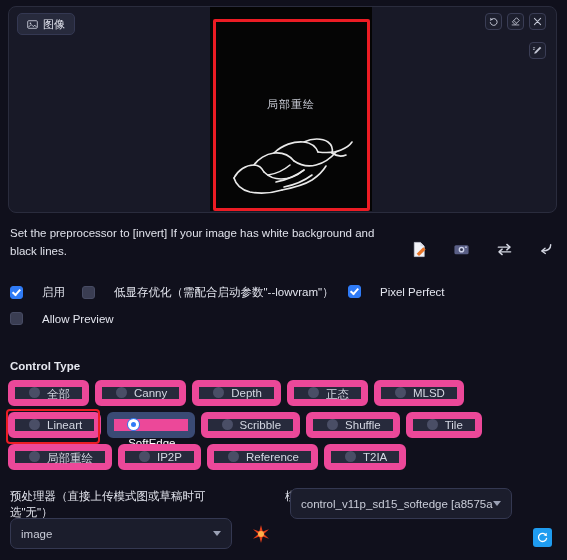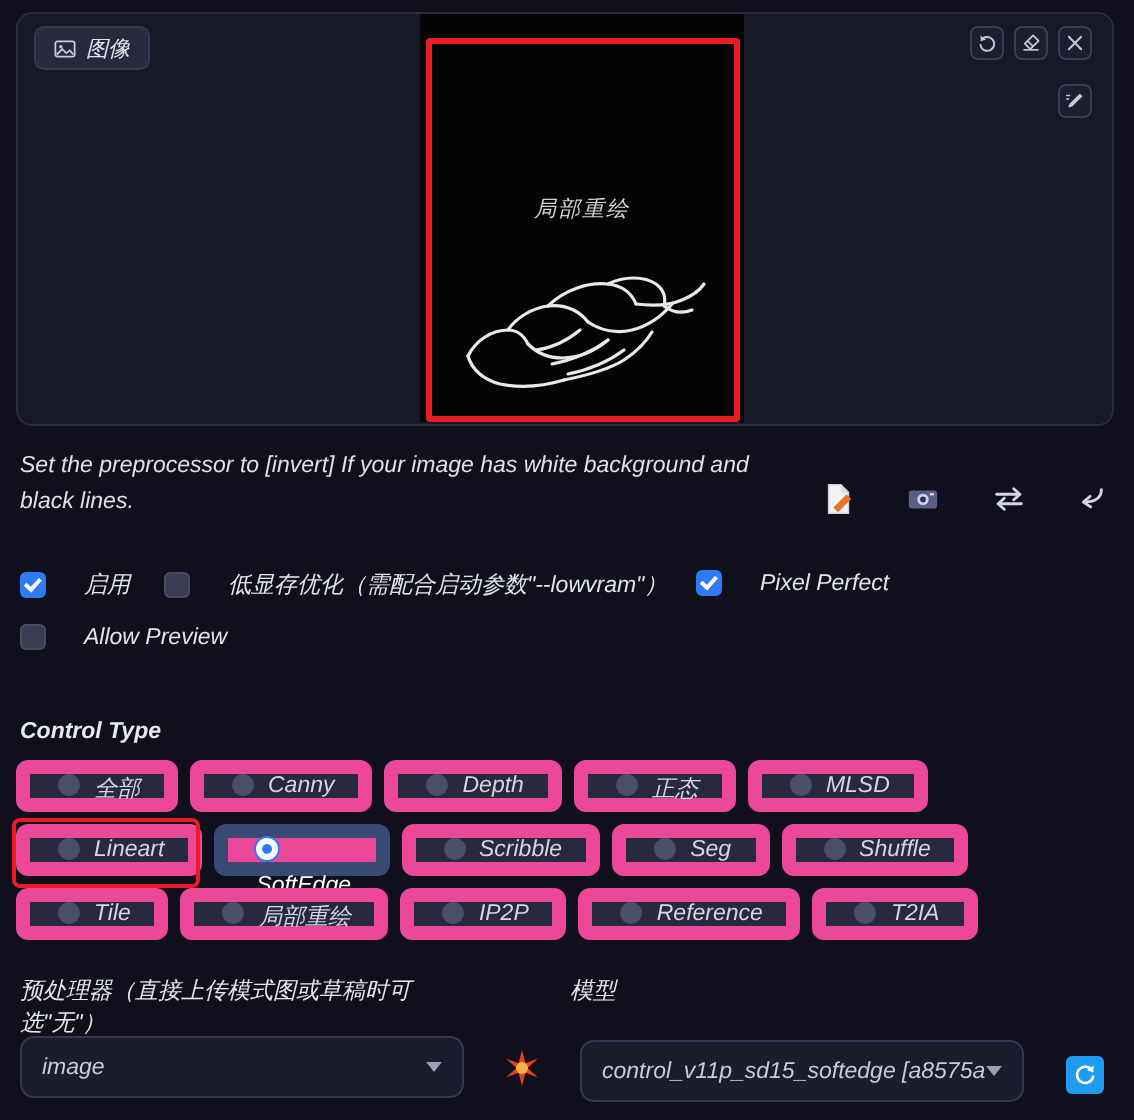--- a/index.html
+++ b/index.html
@@ -3,21 +3,21 @@
 <meta charset="utf-8">
 <style>
   * { box-sizing: border-box; margin: 0; padding: 0; }
   html, body {
     width: 567px; height: 560px;
     background: #10101c;
     font-family: "Liberation Sans", sans-serif;
     color: #d7d9e3;
     overflow: hidden;
   }
-  .root { position: relative; width: 567px; height: 393px; font-style: italic; }
+  .root { position: relative; width: 567px; height: 393px; }
 
   
   .image-panel {
     position: absolute; left: 8px; top: 6px;
     width: 549px; height: 207px;
     border: 1px solid #2a2c3d;
     border-radius: 8px;
     background: #181927;
   }
   .tab-strip {
@@ -334,24 +334,20 @@
     <div class="ctbtn sel">
       <span class="radio"></span>
       <span>SoftEdge</span>
       </div>
     <div class="ctbtn">
       <span class="radio"></span>
       <span>Scribble</span>
       </div>
     <div class="ctbtn">
       <span class="radio"></span>
-      <span>Seg</span>
-      </div>
-    <div class="ctbtn">
-      <span class="radio"></span>
       <span>Shuffle</span>
       </div>
     <div class="ctbtn">
       <span class="radio"></span>
       <span>Tile</span>
       </div>
     <div class="ctbtn">
       <span class="radio"></span>
       <span>局部重绘</span>
       </div>
@@ -378,21 +374,21 @@
     <span class="caret"></span>
   </div>
   <div class="spark">
     <svg width="20" height="20" viewBox="0 0 20 20">
       <path d="M10 1 L11.7 7.6 L18 5.2 L12.8 10 L18 14.8 L11.7 12.4 L10 19 L8.3 12.4 L2 14.8 L7.2 10 L2 5.2 L8.3 7.6 Z" fill="#e8401a"></path>
       <circle cx="10" cy="10" r="3" fill="#ffb04a"></circle>
     </svg>
   </div>
 
   <div class="field-label" style="left:285px; top:488px;">模型</div>
-  <div class="select" style="left:290px; top:520px; width:222px;">
+  <div class="select" style="left:290px; top:488px; width:222px;">
     <span class="val">control_v11p_sd15_softedge [a8575a</span>
     <span class="caret"></span>
   </div>
   <div class="refresh-btn">
     <svg width="13" height="13" viewBox="0 0 16 16">
       <path d="M12.5 5.5 A5 5 0 1 0 13 9" fill="none" stroke="#ffffff" stroke-width="1.6" stroke-linecap="round"></path>
       <path d="M13.4 2.2 L12.9 6.1 L9.2 5.2 Z" fill="#ffffff"></path>
     </svg>
   </div>
 

